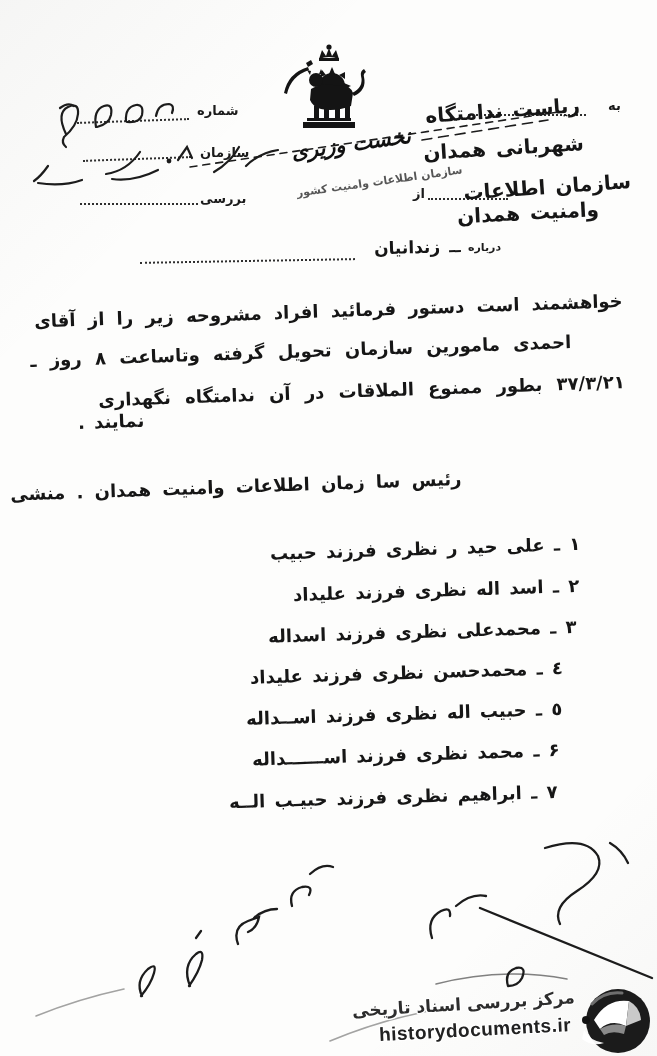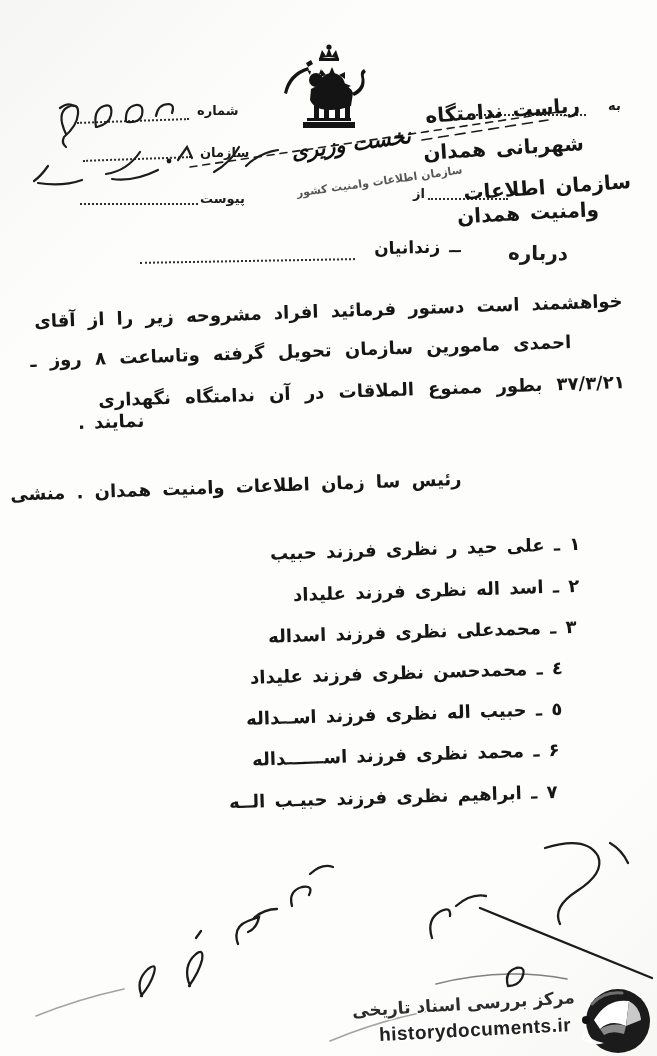--- a/index.html
+++ b/index.html
@@ -100,34 +100,34 @@
   <div class="abs callig" style="left:286px;top:132px;width:130px;text-align:center;">نخست وزیری</div>
 
   <span class="abs preprint" style="left:296px;top:175px;">سازمان اطلاعات وامنیت کشور</span>
 
   <span class="abs lbl" style="left:197px;top:103px;">شماره</span>
   <div class="abs dots" style="left:77px;top:118px;width:112px;transform:rotate(-2deg);"></div>
 
   <span class="abs lbl" style="left:200px;top:145px;">سازمان</span>
   <div class="abs dots" style="left:83px;top:156px;width:108px;transform:rotate(-2deg);"></div>
 
-  <span class="abs lbl" style="left:200px;top:191px;">پیوست</span>
+  <span class="abs lbl" style="left:200px;top:191px;">بررسی</span>
   <div class="abs dots" style="left:80px;top:201px;width:118px;"></div>
 
   <span class="abs lbl" style="left:592px;top:98px;margin-left:16px;">به</span>
   <div class="abs dots" style="left:468px;top:112px;width:118px;"></div>
   <span class="abs typed hdr rot" style="right:77px;top:93px;transform:rotate(-4deg);">ریاست ندامتگاه</span>
   <span class="abs typed hdr rot" style="right:73px;top:131px;transform:rotate(-3.5deg);">شهربانی همدان</span>
 
   <span class="abs lbl" style="left:413px;top:186px;">از</span>
   <div class="abs dots" style="left:428px;top:196px;width:80px;"></div>
   <span class="abs typed hdr rot" style="right:26px;top:169px;transform:rotate(-4deg);">سازمان اطلاعات</span>
   <span class="abs typed hdr rot" style="right:58px;top:197px;transform:rotate(-3deg);">وامنیت همدان</span>
 
-  <span class="abs lbl" style="left:468px;top:241px;font-size:20px;margin-left:40px;">درباره</span>
+  <span class="abs lbl" style="left:468px;top:241px;font-size:11px;">درباره</span>
   <span class="abs typed rot" style="right:196px;top:236px;font-size:17px;transform:rotate(-1.5deg);"><span>ــ</span> <span>زندانیان</span></span>
   <div class="abs dots" style="left:140px;top:258px;width:215px;transform:rotate(-1deg);"></div>
 
   <span class="abs typed rot" style="right:34px;top:290px;word-spacing:6px;transform:rotate(-2deg);">خواهشمند است دستور فرمائید افراد مشروحه زیر را از آقای</span>
   <span class="abs typed rot" style="right:86px;top:331px;word-spacing:7px;transform:rotate(-2deg);">احمدی مامورین سازمان تحویل گرفته وتاساعت ۸ روز ـ</span>
   <span class="abs typed rot" style="right:32px;top:371px;word-spacing:8px;transform:rotate(-2deg);">۳۷/۳/۲۱ بطور ممنوع الملاقات در آن ندامتگاه نگهداری</span>
   <span class="abs typed" style="left:78px;top:412px;transform:rotate(-2deg);transform-origin:left center;">نمایند .</span>
 
   <span class="abs typed rot" style="right:196px;top:468px;word-spacing:5px;transform:rotate(-2deg);">رئیس سا زمان اطلاعات  وامنیت همدان . منشی</span>
 

